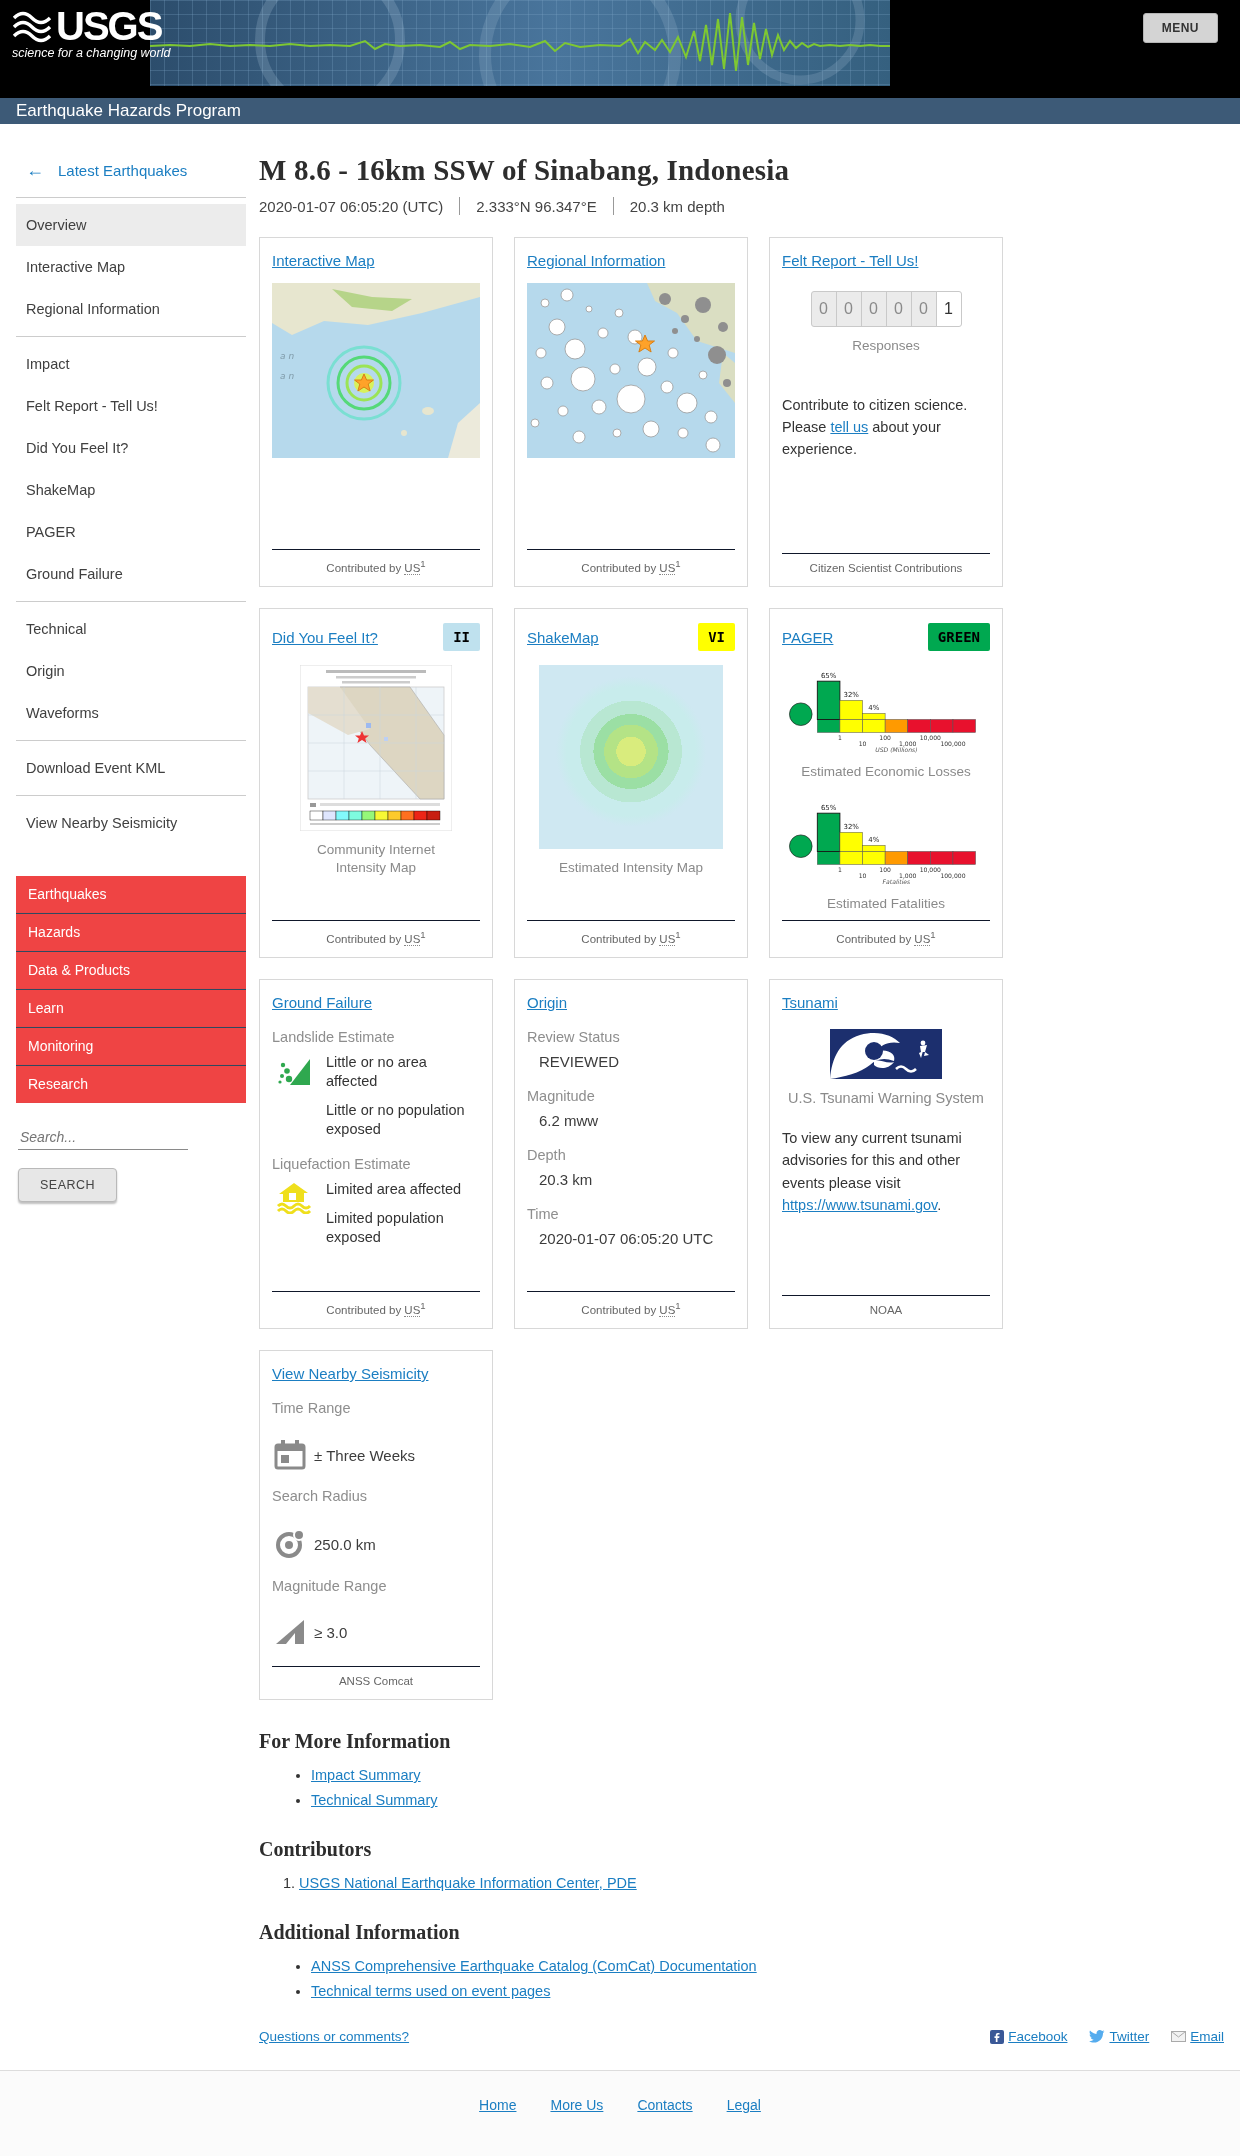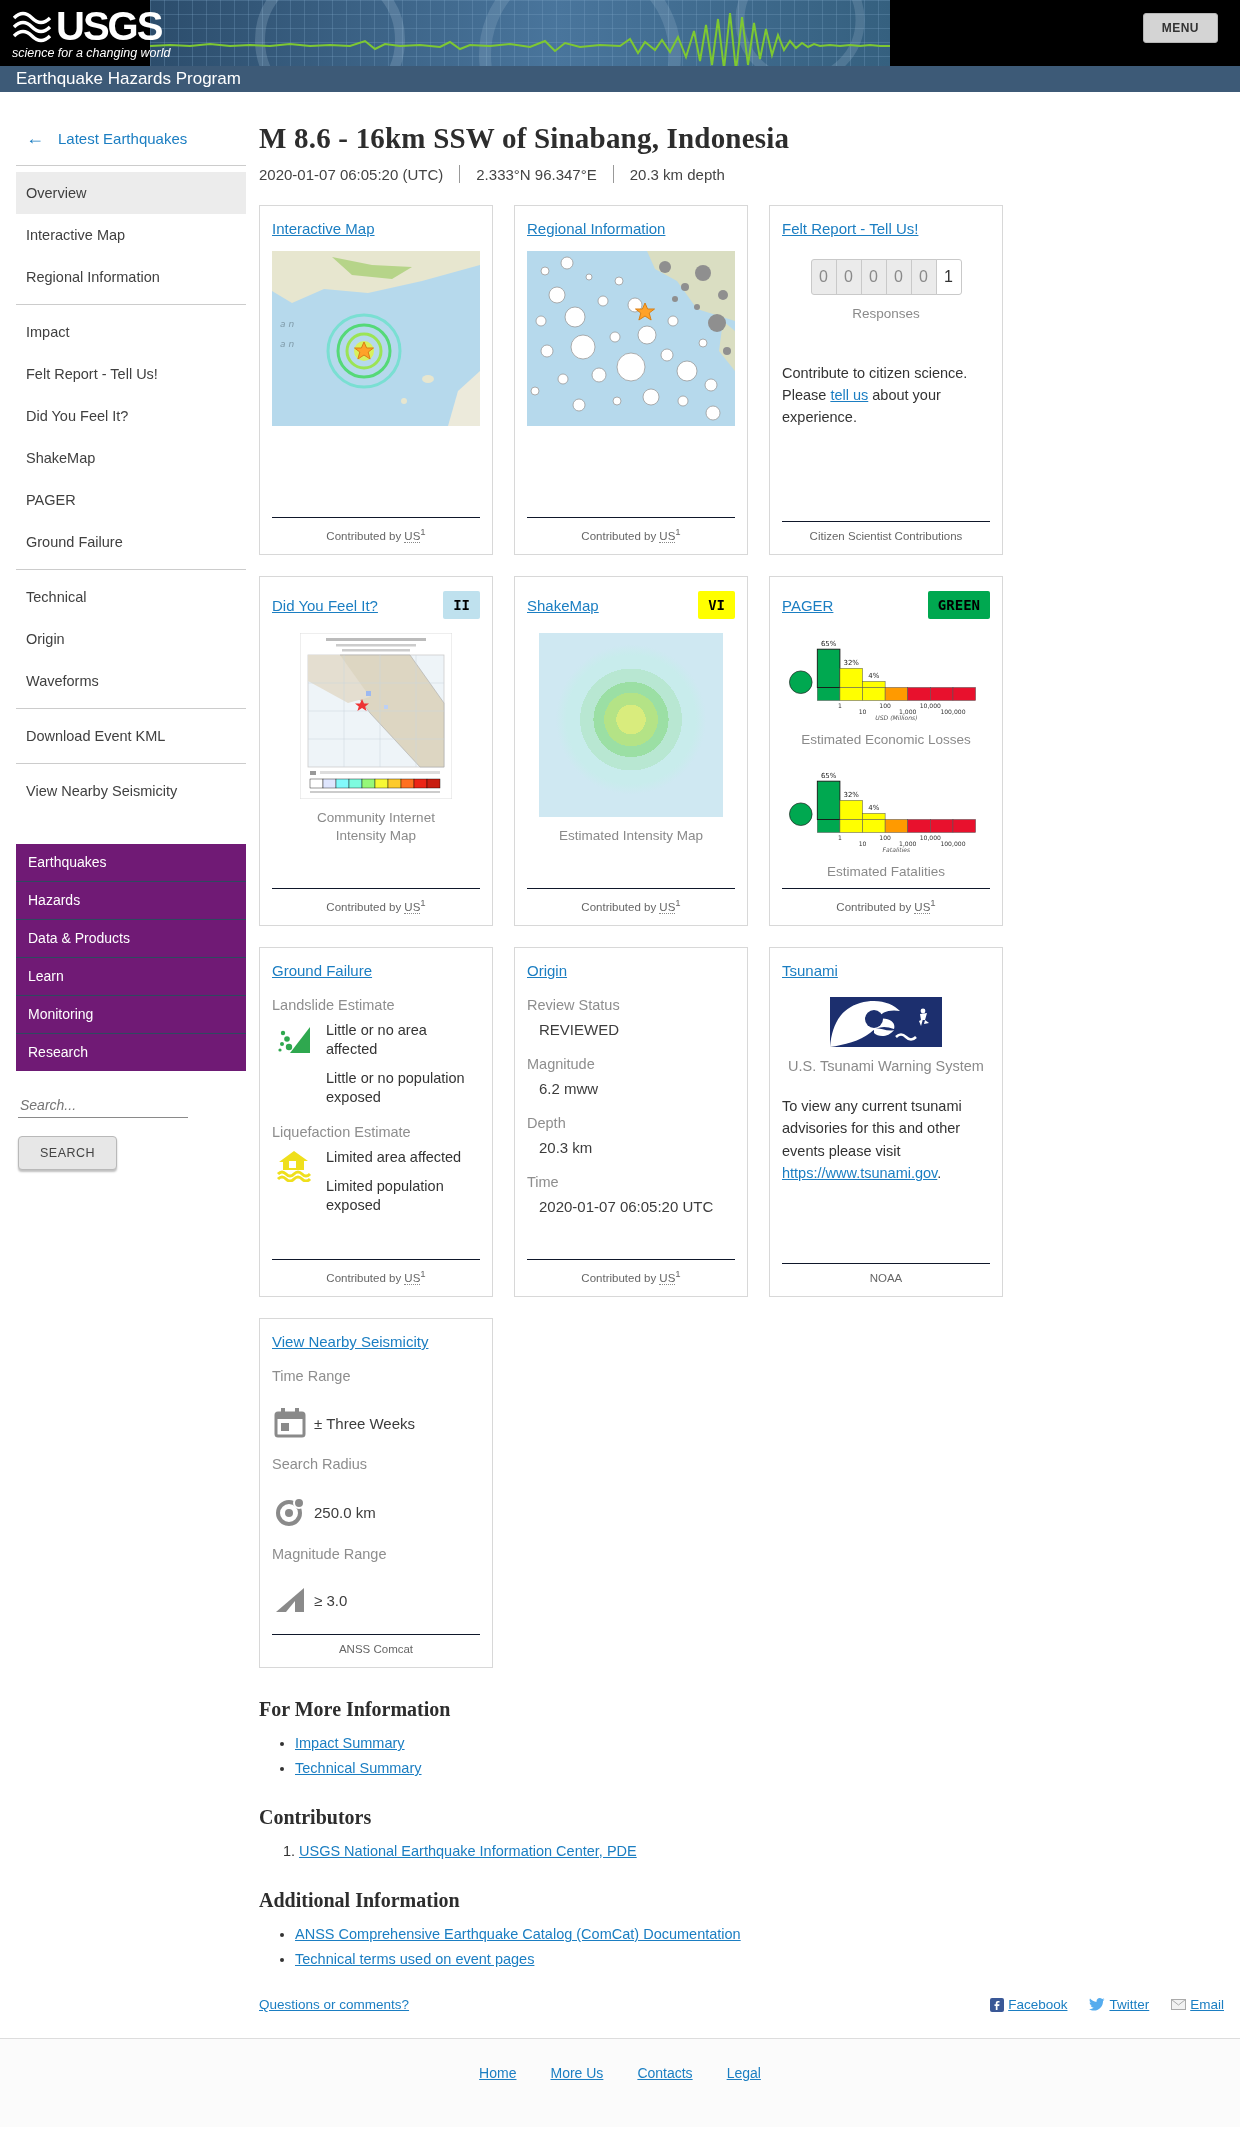--- a/index.html
+++ b/index.html
@@ -1,20 +1,20 @@
 <!DOCTYPE html>
 <html><head>
 <meta charset="utf-8">
 <style>
   * { margin:0; padding:0; box-sizing:border-box; }
   html,body { background:#fff; font-family:"Liberation Sans", sans-serif; color:#333; }
   .page { width:1240px; margin:0 auto; position:relative; }
 
   
-  .topbar { position:relative; height:66px; background:#000; overflow:hidden; }
+  .topbar { position:relative; height:98px; background:#000; overflow:hidden; }
   .logo-block { position:absolute; left:12px; top:8px; z-index:3; }
   .logo-row { display:flex; align-items:flex-end; gap:4px; }
   .usgs-word { color:#fff; font-size:40px; font-weight:900; letter-spacing:-2px; line-height:.9; }
   .logo-tagline { color:#fff; font-style:italic; font-size:12.5px; margin-top:2px; }
   .seismo-wrap { position:absolute; left:150px; top:0; }
   .menu-btn { position:absolute; right:22px; top:13px; z-index:4; background:#d4d4d4; border:1px solid #b5b5b5;
     border-radius:3px; color:#333; font-size:12px; font-weight:bold; letter-spacing:.5px; padding:7px 18px; cursor:pointer; }
   .program-bar { height:26px; background:#3d5a77; color:#fff; display:flex; align-items:center;
     padding-left:16px; font-size:17px; }
 
@@ -25,21 +25,21 @@
 
   
   a, .link { color:#1b7ec2; text-decoration:underline; cursor:pointer; }
   .back-link { display:flex; align-items:center; gap:14px; padding:6px 10px 16px 10px; font-size:15px; }
   .back-arrow { color:#1b7ec2; font-size:18px; text-decoration:none; }
   .back-label { color:#1b7ec2; text-decoration:none; }
   .snav { border-top:1px solid #ccc; }
   .snav-group { border-bottom:1px solid #ccc; padding:6px 0; }
   .snav-item { display:block; padding:13px 10px; font-size:14.5px; color:#404040; text-decoration:none; cursor:pointer; }
   .snav-item.active { background:#ececec; }
-  .sitenav { margin-top:26px; background:#701a75; }
+  .sitenav { margin-top:26px; background:#ef4444; }
   .sitenav-item { display:block; padding:10px 12px; color:#fff; font-size:14px; text-decoration:none;
     border-bottom:1px solid #31496007; border-top:1px solid #54718d; cursor:pointer; }
   .sitenav-item:first-child { border-top:none; }
   .sitenav-item + .sitenav-item { border-top:1px solid #2f4960; }
   .search-box { margin-top:22px; padding:0 2px; }
   .search-input { width:170px; border:none; border-bottom:1px solid #8a8a8a; font-size:14px; font-style:italic;
     color:#777; padding:4px 2px; outline:none; background:transparent; font-family:"Liberation Sans",sans-serif; }
   .search-btn { margin-top:18px; background:#e7e7e7; border:1px solid #b9b9b9; border-radius:4px;
     box-shadow:0 2px 2px rgba(0,0,0,.25); font-size:12.5px; color:#444; padding:9px 21px; letter-spacing:.5px; cursor:pointer; }
 
@@ -79,21 +79,21 @@
   .gf-icon { flex:0 0 42px; display:flex; justify-content:center; }
   .gf-texts { font-size:14.5px; color:#333; line-height:1.3; }
   .gf-texts div + div { margin-top:10px; }
 
   
   .tsunami-logo { display:block; margin:18px auto 0 auto; }
   .tsu-body { font-size:14.5px; line-height:1.55; margin-top:18px; color:#333; }
 
   
   .section-h { font-family:"Liberation Serif", serif; font-weight:700; font-size:20px; color:#2d2d2d; margin-top:30px; }
-  .bullets { margin:14px 0 0 36px; font-size:14.5px; }
+  .bullets { margin:14px 0 0 52px; font-size:14.5px; }
   .bullets li { margin-bottom:9px; color:#333; }
   .numlist { margin:14px 0 0 40px; font-size:14.5px; }
   .qc-row { display:flex; justify-content:space-between; align-items:center; margin-top:30px; font-size:13.5px; }
   .social { display:flex; gap:22px; align-items:center; }
   .social a { display:inline-flex; align-items:center; gap:4px; }
 
   
   .site-footer { margin-top:26px; border-top:1px solid #ddd; background:#fbfbfb; padding:26px 0 46px 0; }
   .footer-links { display:flex; justify-content:center; gap:34px; font-size:14px; }
 

